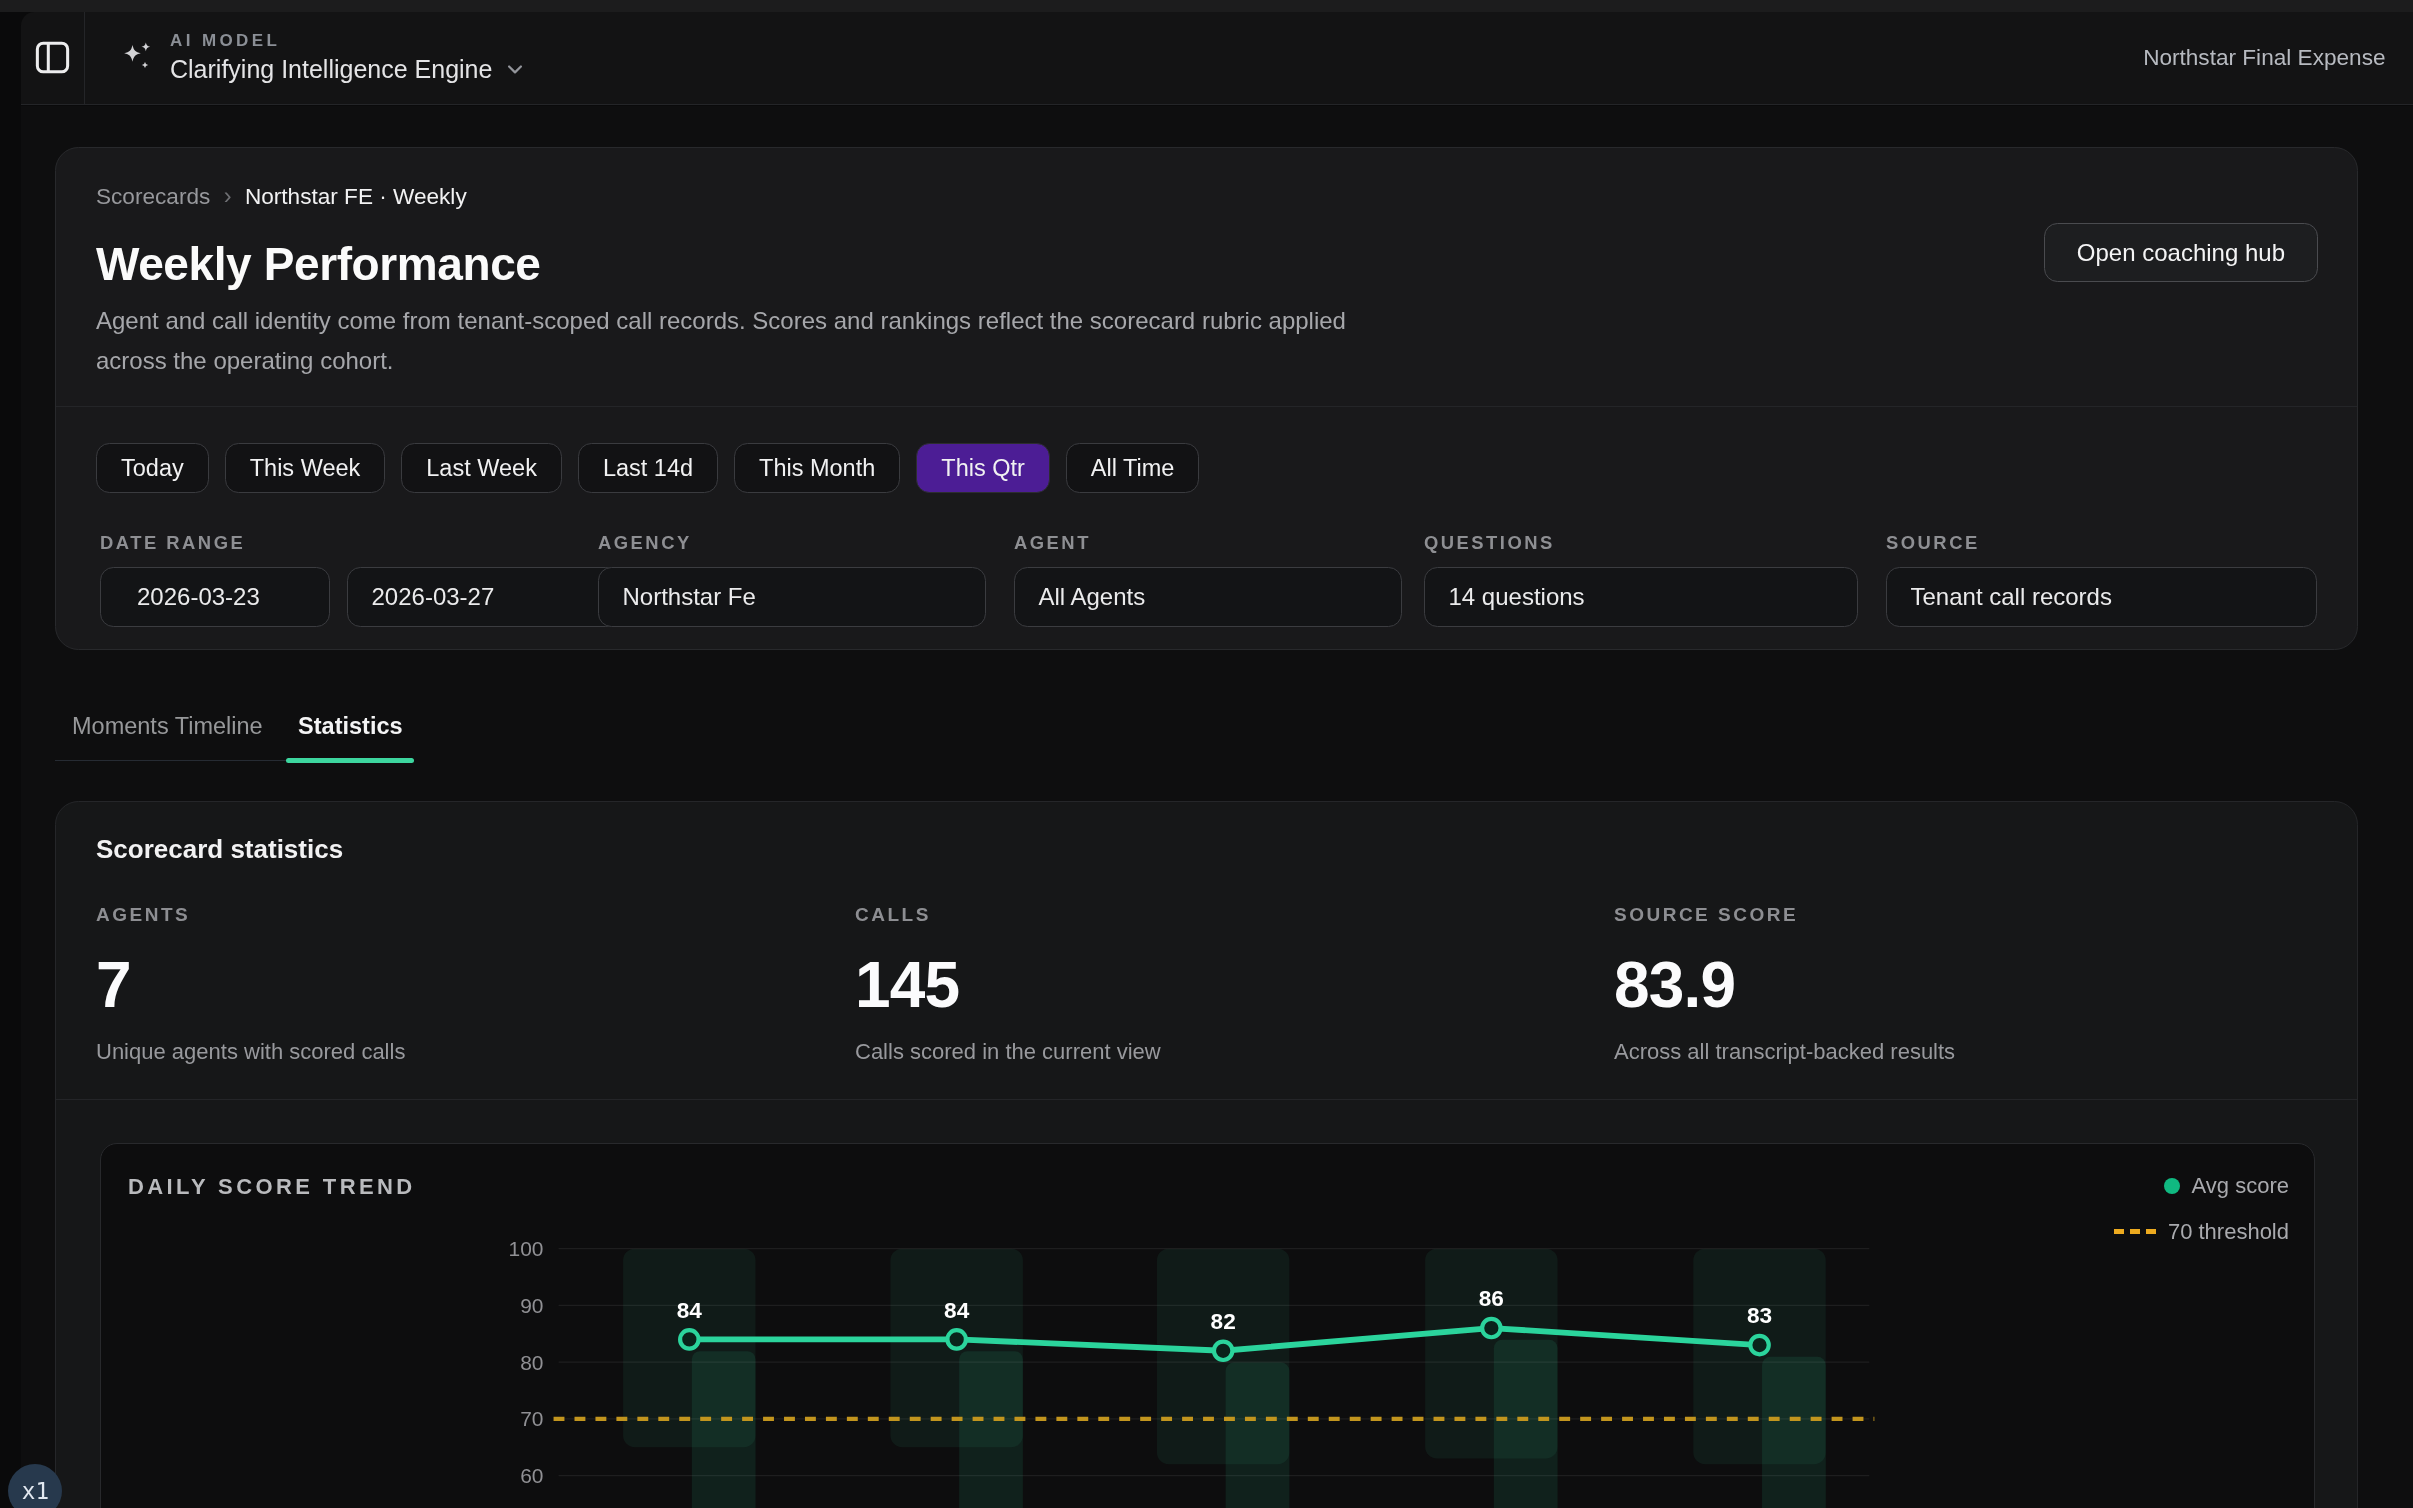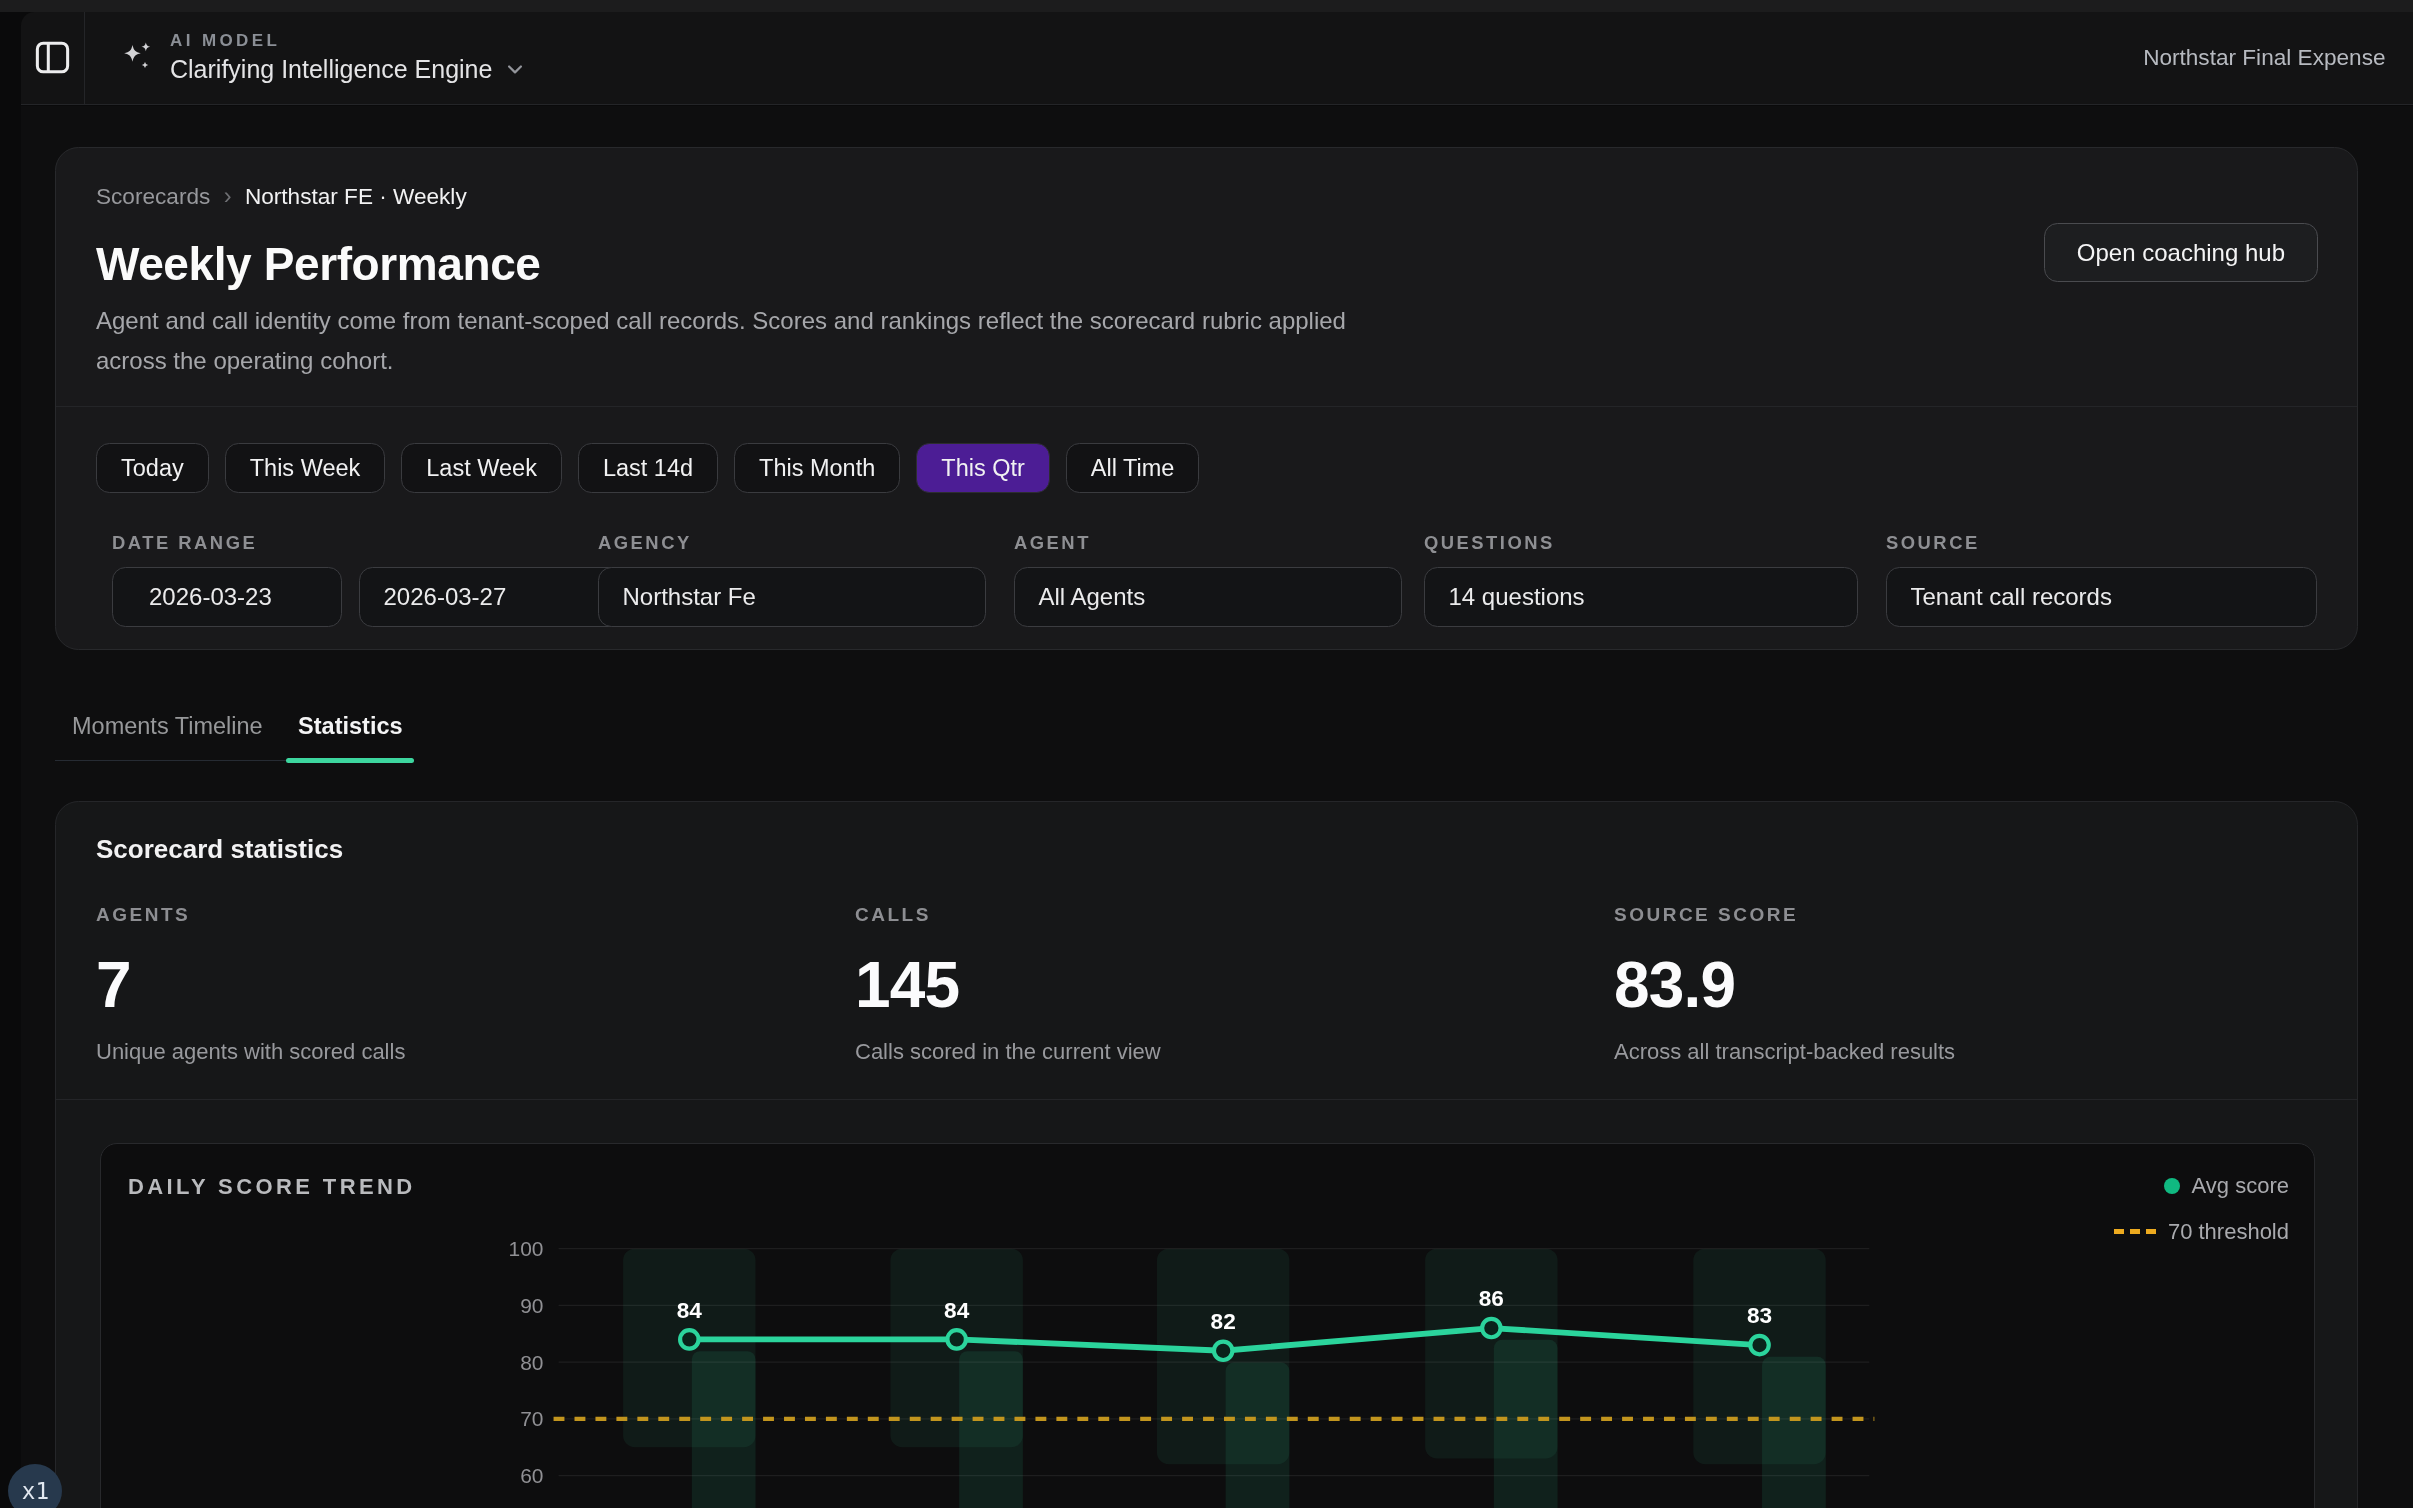--- a/index.html
+++ b/index.html
@@ -144,21 +144,21 @@
     <div id="preset-row">
         <button class="preset">Today</button>
         <button class="preset">This Week</button>
         <button class="preset">Last Week</button>
         <button class="preset">Last 14d</button>
         <button class="preset">This Month</button>
         <button class="preset active">This Qtr</button>
         <button class="preset">All Time</button>
       </div>
     <div id="fields-row">
-        <div class="field-group" style="left: 16px;">
+        <div class="field-group" style="left: 4px;">
           <span class="field-label">DATE RANGE</span>
           <div class="field-inputs">
             <div class="field-input" style="width: 230px; padding-left: 36px;">2026-03-23</div>
             <div class="field-input" style="width: 272px;">2026-03-27</div>
           </div>
         </div>
         <div class="field-group" style="left: 918px;">
           <span class="field-label">AGENT</span>
           <div class="field-inputs">
             <div class="field-input" style="width: 388px;">All Agents</div>

